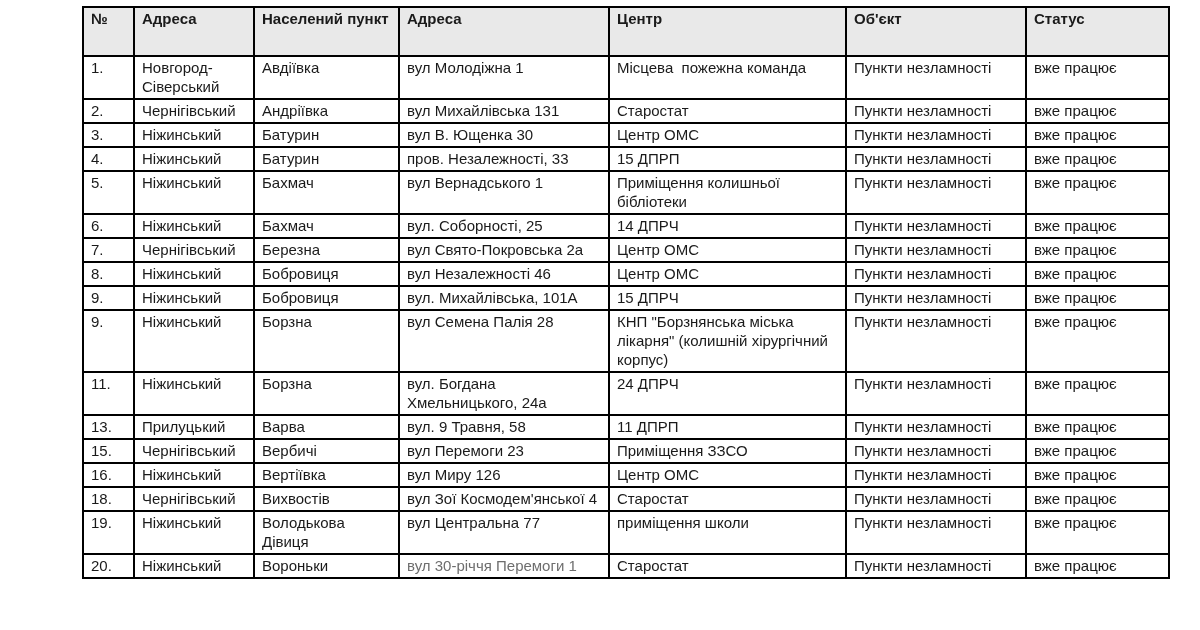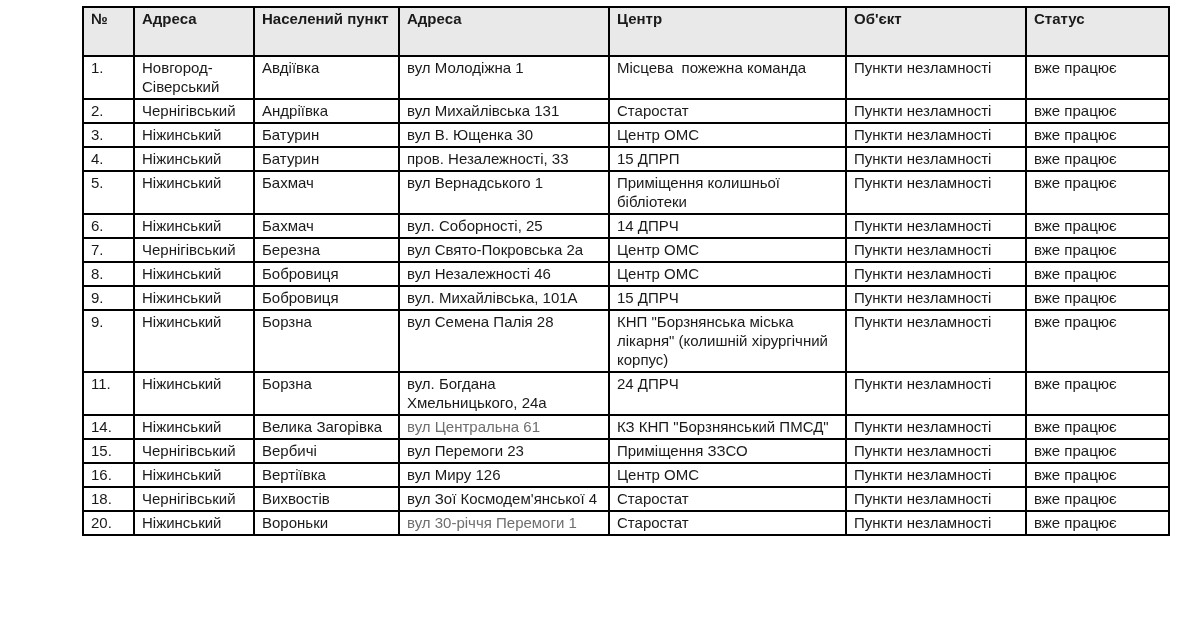--- a/index.html
+++ b/index.html
@@ -179,25 +179,25 @@
         <tr>
     <td>11.</td>
     <td>Ніжинський</td>
     <td>Борзна</td>
     <td>вул. Богдана Хмельницького, 24а</td>
     <td>24 ДПРЧ</td>
     <td>Пункти незламності</td>
     <td>вже працює</td>
   </tr>
         <tr>
-    <td>14.</td>
-    <td>Ніжинський</td>
-    <td>Велика Загорівка</td>
-    <td class="muted">вул Центральна 61</td>
-    <td>КЗ КНП "Борзнянський ПМСД"</td>
+    <td>13.</td>
+    <td>Прилуцький</td>
+    <td>Варва</td>
+    <td>вул. 9 Травня, 58</td>
+    <td>11 ДПРП</td>
     <td>Пункти незламності</td>
     <td>вже працює</td>
   </tr>
         <tr>
     <td>15.</td>
     <td>Чернігівський</td>
     <td>Вербичі</td>
     <td>вул Перемоги 23</td>
     <td>Приміщення ЗЗСО</td>
     <td>Пункти незламності</td>
@@ -211,20 +211,29 @@
     <td>Центр ОМС</td>
     <td>Пункти незламності</td>
     <td>вже працює</td>
   </tr>
         <tr>
     <td>18.</td>
     <td>Чернігівський</td>
     <td>Вихвостів</td>
     <td>вул Зої Космодем'янської 4</td>
     <td>Старостат</td>
+    <td>Пункти незламності</td>
+    <td>вже працює</td>
+  </tr>
+        <tr>
+    <td>19.</td>
+    <td>Ніжинський</td>
+    <td>Володькова Дівиця</td>
+    <td>вул Центральна 77</td>
+    <td>приміщення школи</td>
     <td>Пункти незламності</td>
     <td>вже працює</td>
   </tr>
         <tr>
     <td>20.</td>
     <td>Ніжинський</td>
     <td>Вороньки</td>
     <td class="muted">вул 30-річчя Перемоги 1</td>
     <td>Старостат</td>
     <td>Пункти незламності</td>

